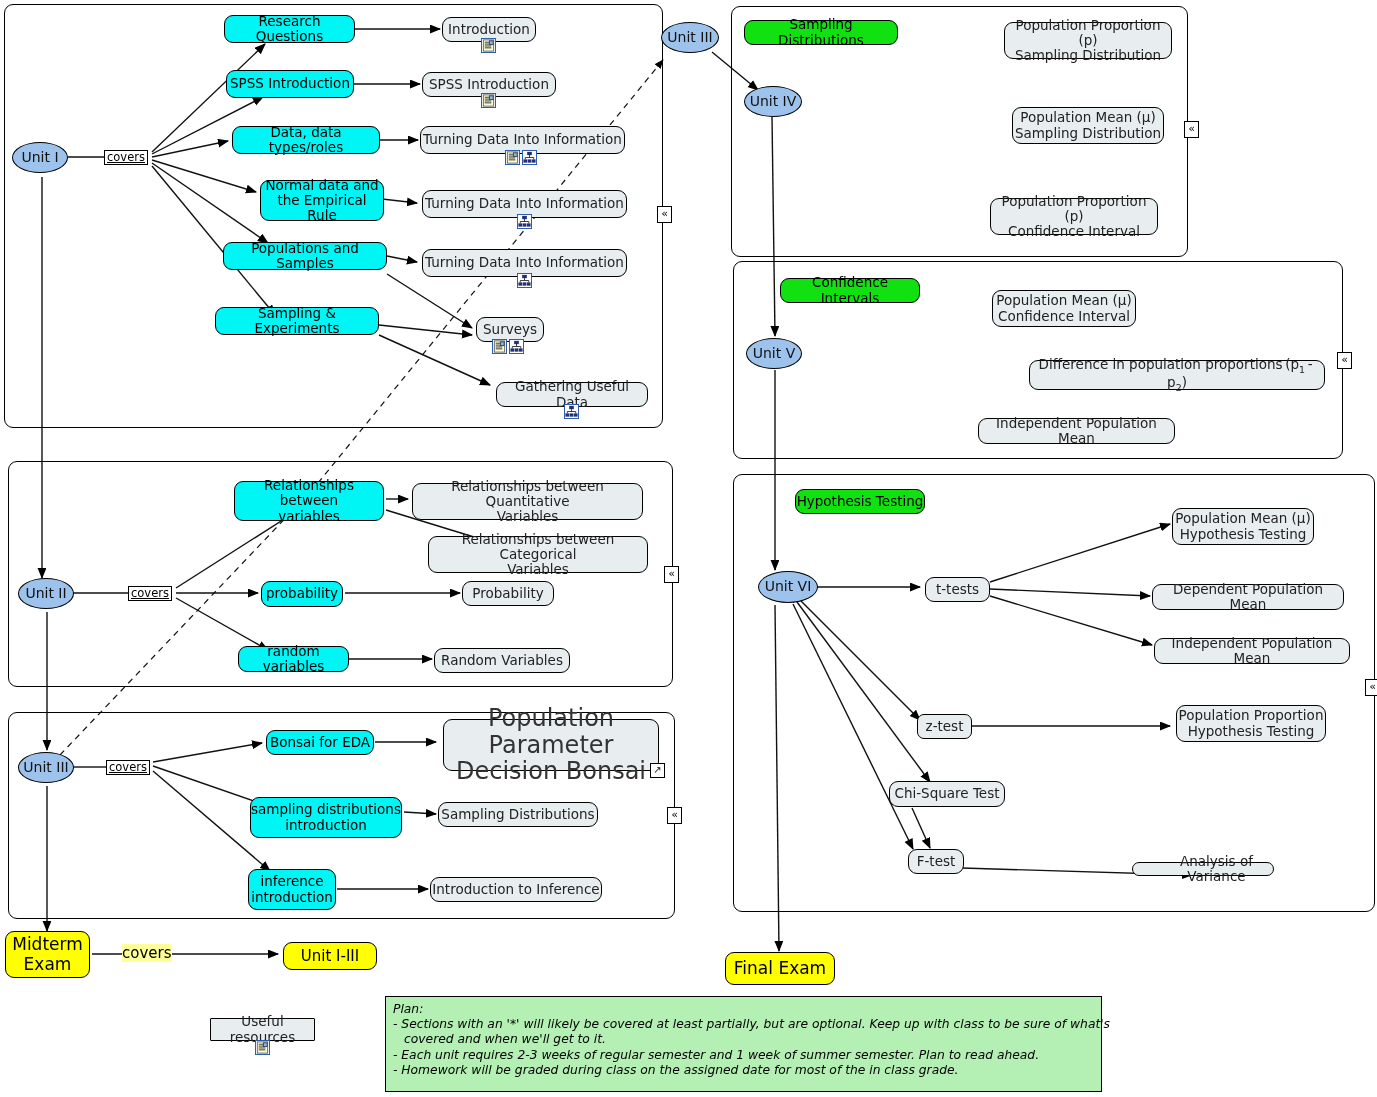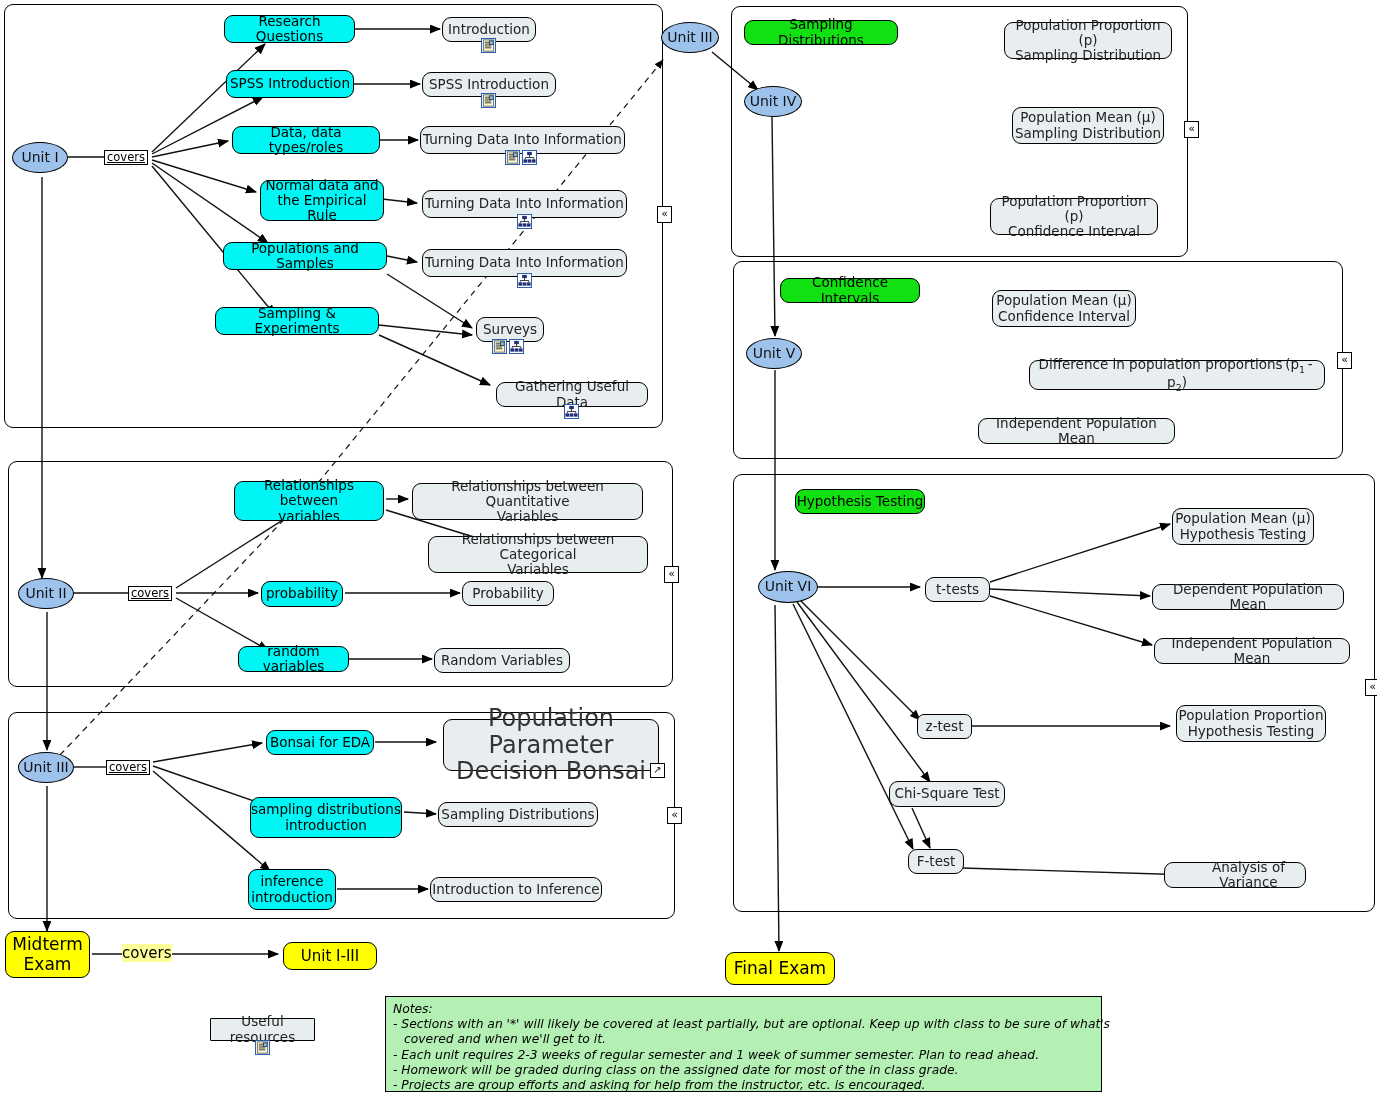--- a/index.html
+++ b/index.html
@@ -368,39 +368,38 @@
   <div class="node res" style="left:917px;top:714px;width:55px;height:25px;border-radius:7px;">z-test</div>
   <div class="node res" style="left:889px;top:781px;width:116px;height:26px;">Chi-Square Test</div>
   <div class="node res" style="left:908px;top:849px;width:56px;height:25px;">F-test</div>
 
   <div class="node res" style="left:1172px;top:508px;width:142px;height:37px;white-space:pre-line;">Population Mean (μ)
 Hypothesis Testing</div>
   <div class="node res" style="left:1152px;top:584px;width:192px;height:26px;">Dependent Population Mean</div>
   <div class="node res" style="left:1154px;top:638px;width:196px;height:26px;">Independent Population Mean</div>
   <div class="node res" style="left:1176px;top:705px;width:150px;height:37px;white-space:pre-line;">Population Proportion
 Hypothesis Testing</div>
-  <div class="node res" style="left:1164px;top:862px;width:142px;height:26px;padding-left:27px;">Analysis of Variance</div>
+  <div class="node res" style="left:1132px;top:862px;width:142px;height:14px;padding-left:27px;">Analysis of Variance</div>
 
   <div class="node res-sq" style="left:210px;top:1018px;width:105px;height:23px;">Useful resources</div>
   <div class="icons" style="left:255px;top:1040px;">
     <svg class="ico" viewBox="0 0 16 16">
         <rect x="0.5" y="0.5" width="15" height="15" fill="#fff" stroke="#2255aa"></rect>
         <rect x="2.5" y="2" width="11" height="12" fill="#fafad2" stroke="#666"></rect>
         <g stroke="#333" stroke-width="1">
           <line x1="4" y1="4.5" x2="9" y2="4.5"></line>
           <line x1="4" y1="6.5" x2="9" y2="6.5"></line>
           <line x1="4" y1="8.5" x2="11" y2="8.5"></line>
           <line x1="4" y1="10.5" x2="11" y2="10.5"></line>
         </g>
         <rect x="9" y="3" width="4" height="4" fill="#8fb8e0" stroke="#345"></rect>
       </svg>
   </div>
 
   <div class="notes" style="left:385px;top:996px;width:717px;height:96px;">
-    <div class="ln">Notes:</div>
+    <div class="ln">Plan:</div>
     <div class="ln">- Sections with an '*' will likely be covered at least partially, but are optional. Keep up with class to be sure of what's</div>
     <div class="ln ind">covered and when we'll get to it.</div>
     <div class="ln">- Each unit requires 2-3 weeks of regular semester and 1 week of summer semester. Plan to read ahead.</div>
     <div class="ln">- Homework will be graded during class on the assigned date for most of the in class grade.</div>
-    <div class="ln">- Projects are group efforts and asking for help from the instructor, etc. is encouraged.</div>
   </div>
 
 </div>
 
 </body></html>

